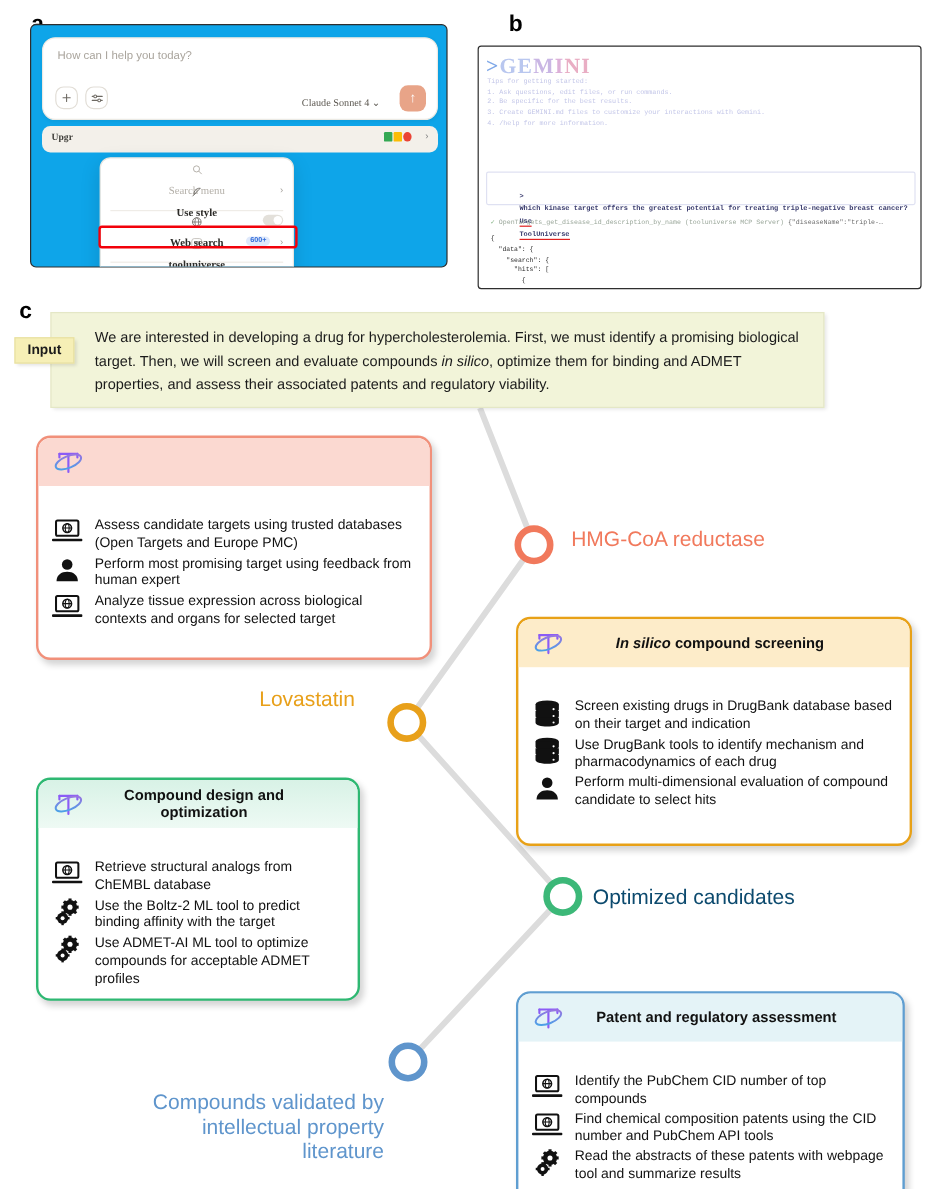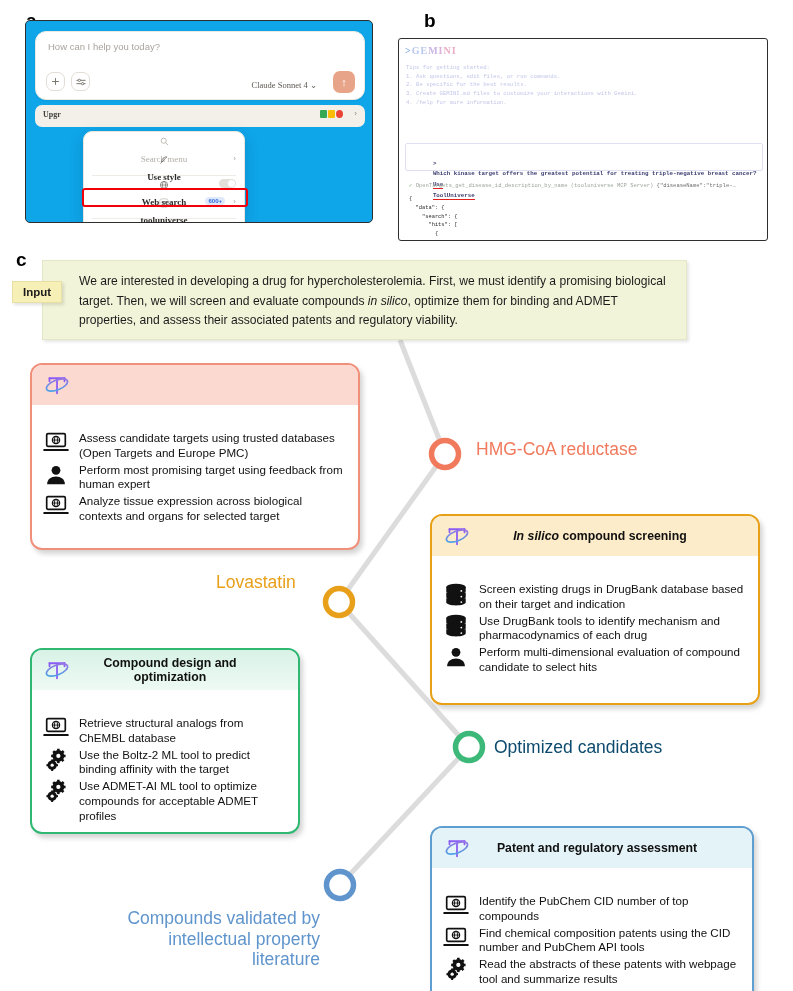--- a/index.html
+++ b/index.html
@@ -127,21 +127,21 @@
   #panel-b {
     position:absolute; left:398px; top:38px; width:370px; height:203px;
     background:#ffffff;
     border:1.5px solid #2e2e2e;
     border-radius:3px;
     overflow:hidden;
     font-family:"Liberation Mono", monospace;
   }
   #gemini-title {
     position:absolute; left:6px; top:6px;
-    font-size:10px; font-weight:bold;
+    font-size:18px; font-weight:bold;
     font-family:"Liberation Serif", serif;
     letter-spacing:1px;
   }
   #gemini-title .g1{color:#b9c7ef;} #gemini-title .g2{color:#c9b6e4;}
   #gemini-title .g3{color:#dcb0d8;} #gemini-title .g4{color:#e9aec4;}
   #gemini-title .arrow{color:#7fa8e8;}
   #tips {
     position:absolute; left:7px; top:25px; width:358px;
     font-size:5.6px; line-height:1.55; color:#c3c6e8;
     white-space:pre;

